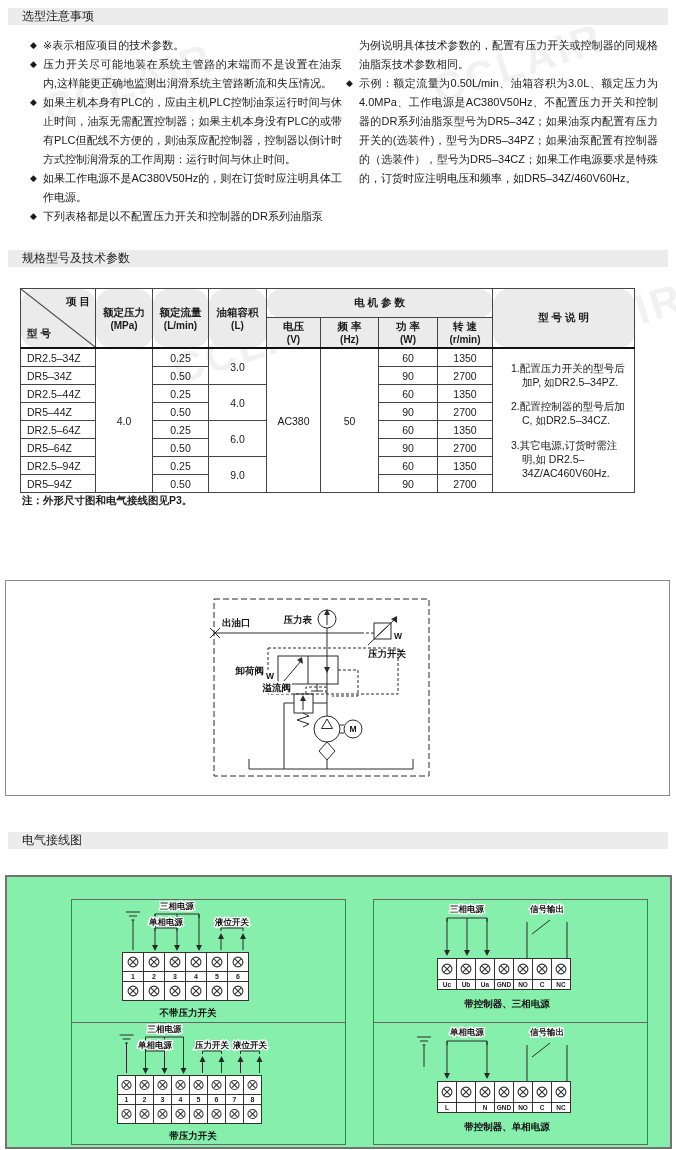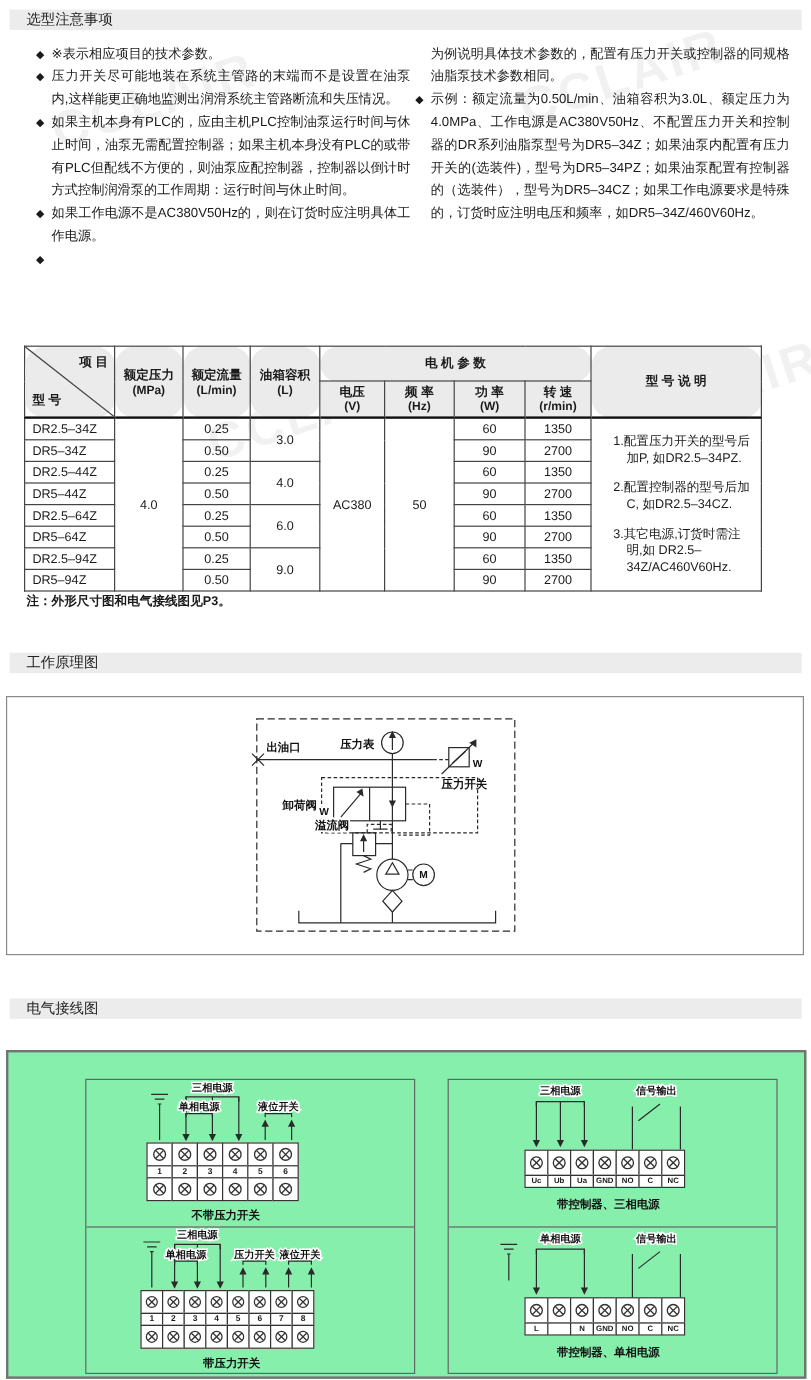--- a/index.html
+++ b/index.html
@@ -89,28 +89,29 @@
   <div class="wm" style="left:150px;top:950px;">CCLAIR</div>
   <div class="wm" style="left:500px;top:930px;">CCLAIR</div>
 
   <div class="secbar" style="top:8px;">选型注意事项</div>
 
   <div class="notecol" style="left:30px;">
     <p><span class="mk">◆</span><span>※表示相应项目的技术参数。</span></p>
     <p><span class="mk">◆</span><span>压力开关尽可能地装在系统主管路的末端而不是设置在油泵内,这样能更正确地监测出润滑系统主管路断流和失压情况。</span></p>
     <p><span class="mk">◆</span><span>如果主机本身有PLC的，应由主机PLC控制油泵运行时间与休止时间，油泵无需配置控制器；如果主机本身没有PLC的或带有PLC但配线不方便的，则油泵应配控制器，控制器以倒计时方式控制润滑泵的工作周期：运行时间与休止时间。</span></p>
     <p><span class="mk">◆</span><span>如果工作电源不是AC380V50Hz的，则在订货时应注明具体工作电源。</span></p>
-    <p><span class="mk">◆</span></p>
+    <p><span class="mk">◆</span><span>下列表格都是以不配置压力开关和控制器的DR系列油脂泵</span></p>
   </div>
 
   <div class="notecol" style="left:346px;">
     <p class="cont"><span>为例说明具体技术参数的，配置有压力开关或控制器的同规格油脂泵技术参数相同。</span></p>
     <p><span class="mk">◆</span><span>示例：额定流量为0.50L/min、油箱容积为3.0L、额定压力为4.0MPa、工作电源是AC380V50Hz、不配置压力开关和控制器的DR系列油脂泵型号为DR5–34Z；如果油泵内配置有压力开关的(选装件)，型号为DR5–34PZ；如果油泵配置有控制器的（选装件），型号为DR5–34CZ；如果工作电源要求是特殊的，订货时应注明电压和频率，如DR5–34Z/460V60Hz。</span></p>
   </div>
 
+  <div class="secbar" style="top:250px;">规格型号及技术参数</div>
 
   <table id="spec">
     <colgroup>
       <col style="width:75px">
         <col style="width:57px">
         <col style="width:56px">
         <col style="width:58px">
       <col style="width:54px">
         <col style="width:58px">
         <col style="width:59px">
@@ -217,21 +218,20 @@
       <td class="model">DR5–94Z</td>
       <td>0.50</td>
       <td>90</td>
       <td>2700</td>
     </tr>
   </tbody>
     </table>
 
   <div id="tnote">注：外形尺寸图和电气接线图见P3。</div>
 
-  <div class="secbar" style="top:544px;">工作原理图</div>
 
   <div id="pbox">
     <svg width="663" height="212" viewBox="0 0 663 212">
 
       <rect class="dsh" x="208" y="18" width="215" height="177"></rect>
 
       <line class="dln" x1="204" y1="47" x2="214" y2="57"></line>
         <line class="dln" x1="204" y1="57" x2="214" y2="47"></line>
       <line class="dln" x1="208" y1="52" x2="355" y2="52"></line>
       <line class="dsh2" x1="355" y1="52" x2="368" y2="52"></line>

